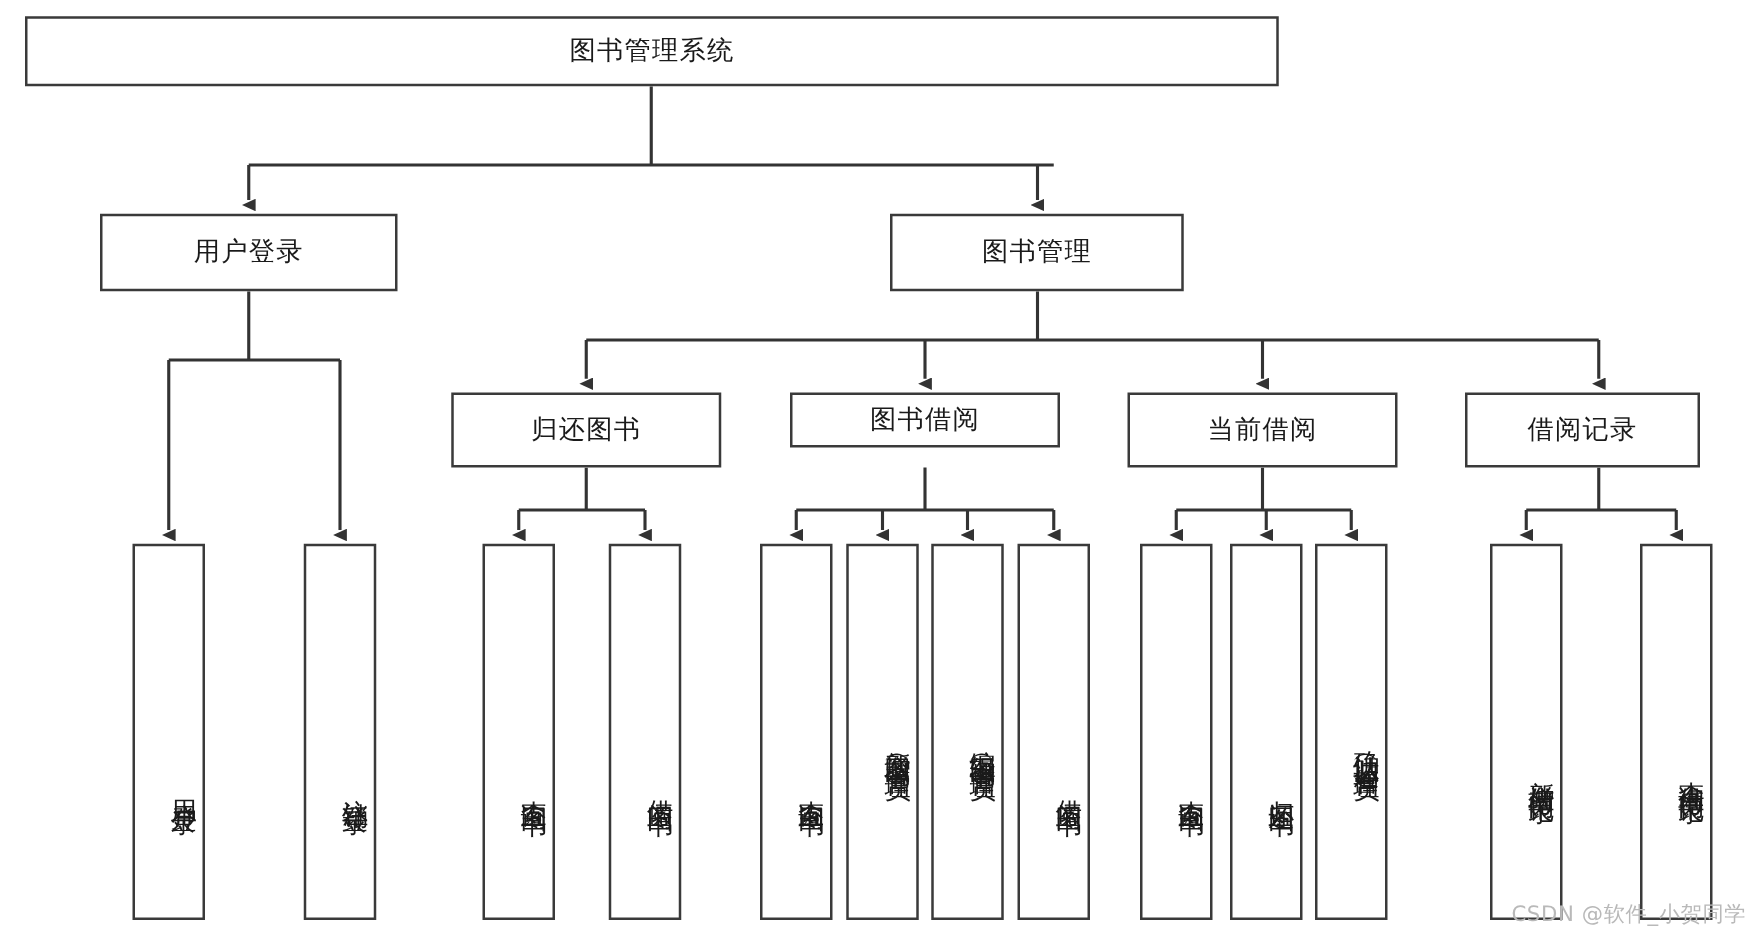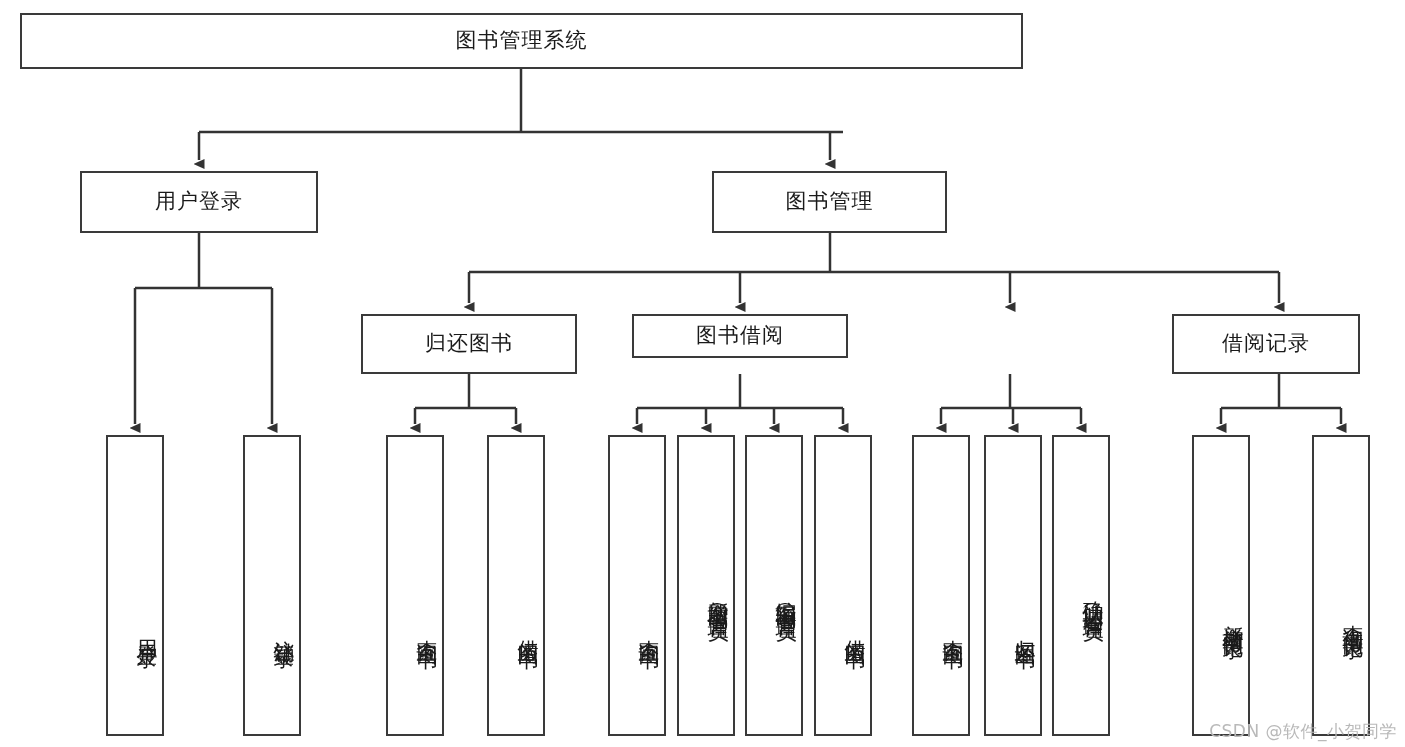--- a/index.html
+++ b/index.html
@@ -130,20 +130,23 @@
   <div class="node node-h" style="left: 712px; top: 171px; width: 235px; height: 62px; justify-content: center;">
     <span>图书管理</span>
   </div>
 
   <div class="node node-h" style="left: 361px; top: 314px; width: 216px; height: 60px;">
     <span>归还图书</span>
   </div>
   <div class="node node-h" style="left: 632px; top: 314px; width: 216px; height: 44px;">
     <span>图书借阅</span>
   </div>
+  <div class="node node-h" style="left: 902px; top: 314px; width: 216px; height: 60px;">
+    <span>当前借阅</span>
+  </div>
   <div class="node node-h" style="left: 1172px; top: 314px; width: 188px; height: 60px;">
     <span>借阅记录</span>
   </div>
 
   <div class="node node-v pad-top-lg" style="left: 106px; top: 435px; width: 58px; height: 301px;">
     <span>用户登录</span>
   </div>
   <div class="node node-v pad-top-lg" style="left: 243px; top: 435px; width: 58px; height: 301px;">
     <span>注销登录</span>
   </div>

